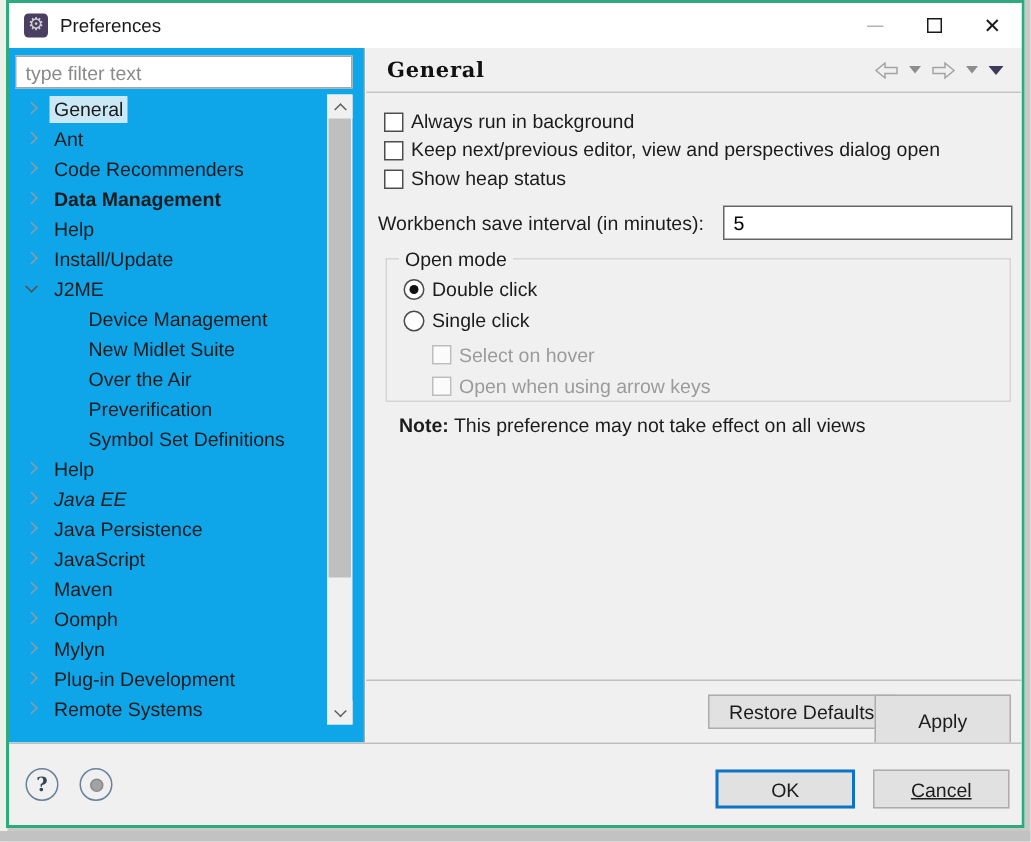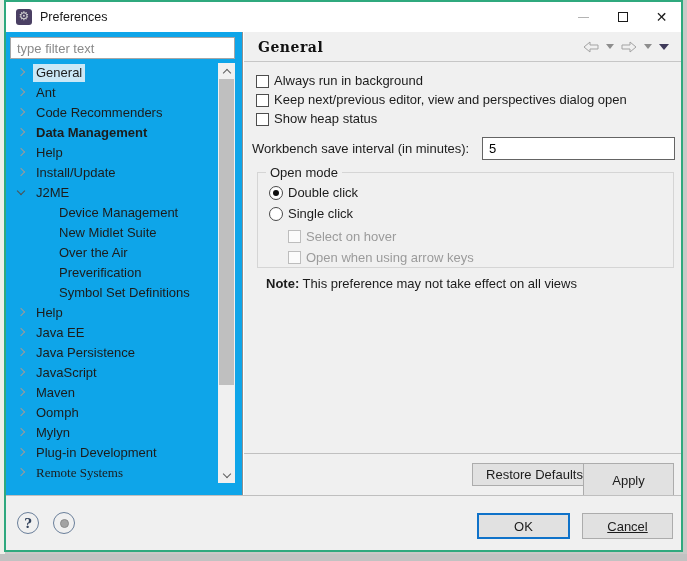--- a/index.html
+++ b/index.html
@@ -131,28 +131,28 @@
           <div class="tree-row"><span class="chev collapsed" style="left: 12px;"></span><span class="tlabel" style="margin-left: 27px; font-weight: bold;">Data Management</span></div>
           <div class="tree-row"><span class="chev collapsed" style="left: 12px;"></span><span class="tlabel" style="margin-left: 27px;">Help</span></div>
           <div class="tree-row"><span class="chev collapsed" style="left: 12px;"></span><span class="tlabel" style="margin-left: 27px;">Install/Update</span></div>
           <div class="tree-row"><span class="chev expanded" style="left: 12px;"></span><span class="tlabel" style="margin-left: 27px;">J2ME</span></div>
           <div class="tree-row"><span class="tlabel" style="margin-left: 50px;">Device Management</span></div>
           <div class="tree-row"><span class="tlabel" style="margin-left: 50px;">New Midlet Suite</span></div>
           <div class="tree-row"><span class="tlabel" style="margin-left: 50px;">Over the Air</span></div>
           <div class="tree-row"><span class="tlabel" style="margin-left: 50px;">Preverification</span></div>
           <div class="tree-row"><span class="tlabel" style="margin-left: 50px;">Symbol Set Definitions</span></div>
           <div class="tree-row"><span class="chev collapsed" style="left: 12px;"></span><span class="tlabel" style="margin-left: 27px;">Help</span></div>
-          <div class="tree-row"><span class="chev collapsed" style="left: 12px;"></span><span class="tlabel" style="margin-left: 27px;">Java EE</span></div>
+          <div class="tree-row"><span class="chev collapsed" style="left: 12px;"></span><span class="tlabel" style="margin-left: 27px; font-style: italic;">Java EE</span></div>
           <div class="tree-row"><span class="chev collapsed" style="left: 12px;"></span><span class="tlabel" style="margin-left: 27px;">Java Persistence</span></div>
           <div class="tree-row"><span class="chev collapsed" style="left: 12px;"></span><span class="tlabel" style="margin-left: 27px;">JavaScript</span></div>
           <div class="tree-row"><span class="chev collapsed" style="left: 12px;"></span><span class="tlabel" style="margin-left: 27px;">Maven</span></div>
           <div class="tree-row"><span class="chev collapsed" style="left: 12px;"></span><span class="tlabel" style="margin-left: 27px;">Oomph</span></div>
           <div class="tree-row"><span class="chev collapsed" style="left: 12px;"></span><span class="tlabel" style="margin-left: 27px;">Mylyn</span></div>
           <div class="tree-row"><span class="chev collapsed" style="left: 12px;"></span><span class="tlabel" style="margin-left: 27px;">Plug-in Development</span></div>
-          <div class="tree-row"><span class="chev collapsed" style="left: 12px;"></span><span class="tlabel" style="margin-left: 27px; font-family: Liberation Serif, serif;">Remote Systems</span></div>
+          <div class="tree-row"><span class="chev collapsed" style="left: 12px;"></span><span class="tlabel" style="margin-left: 27px;">Remote Systems</span></div>
         </div>
       <div class="sbar">
         <div class="sbar-btn up">
             <span class="sb-ar u"></span>
           </div>
         <div class="sb-thumb"></div>
         <div class="sbar-btn down">
             <span class="sb-ar d"></span>
           </div>
       </div>

